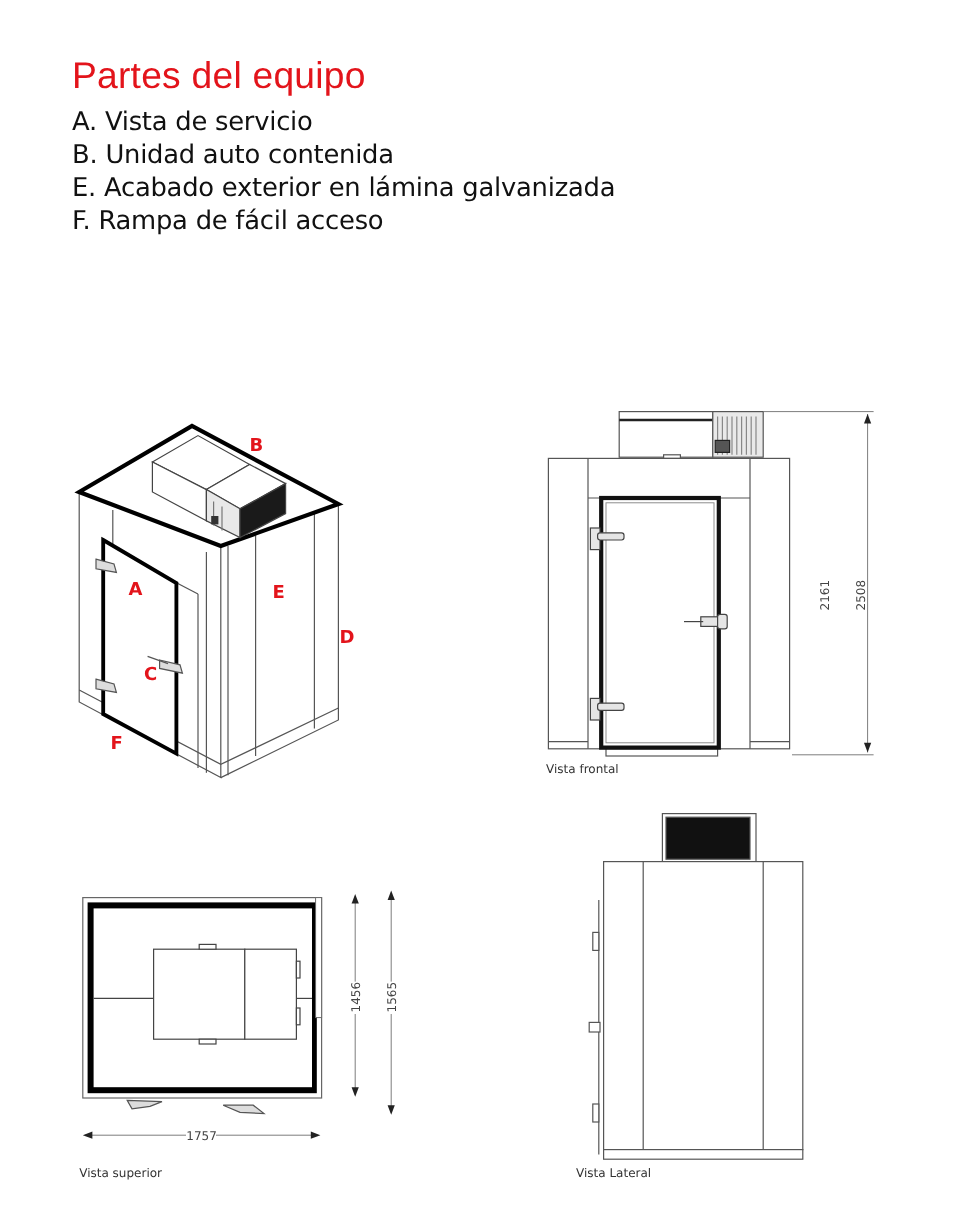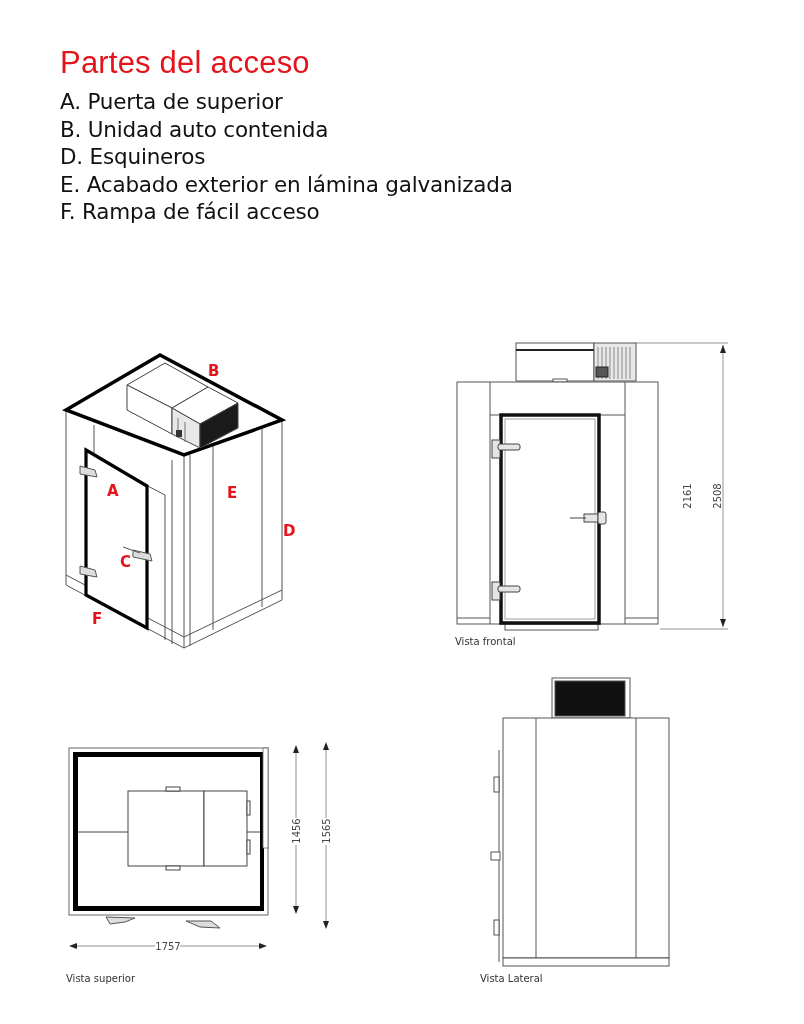--- a/index.html
+++ b/index.html
@@ -9,25 +9,24 @@
   .parts li { font-size:21.5px; line-height:27.6px; color:#111111; font-family:"DejaVu Sans", sans-serif; letter-spacing:-0.2px; }
   .view { position:absolute; }
   .caption { position:absolute; font-size:10px; color:#333333; font-family:"DejaVu Sans", sans-serif; }
   .callout { position:absolute; font-size:15px; font-weight:bold; color:#e3141b; font-family:"DejaVu Sans", sans-serif; }
   .dim { font-family:"DejaVu Sans", sans-serif; font-size:10px; fill:#444; }
   svg { position:absolute; left:0; top:0; overflow:visible; }
 </style>
 </head>
 <body>
 
-<div class="title">Partes del acceso</div>
+<div class="title">Partes del equipo</div>
 <ul class="parts">
-  <li>A. Puerta de superior</li>
+  <li>A. Vista de servicio</li>
   <li>B. Unidad auto contenida</li>
-  <li>D. Esquineros</li>
   <li>E. Acabado exterior en lámina galvanizada</li>
   <li>F. Rampa de fácil acceso</li>
 </ul>
 
 <div class="view" style="left:0;top:0;width:804px;height:1024px;pointer-events:none;">
   <svg width="804" height="1024">
     <g fill="none" stroke="#555" stroke-width="1">
 
       <polyline points="66,410 66,585 184,648 184,455"></polyline>
 

